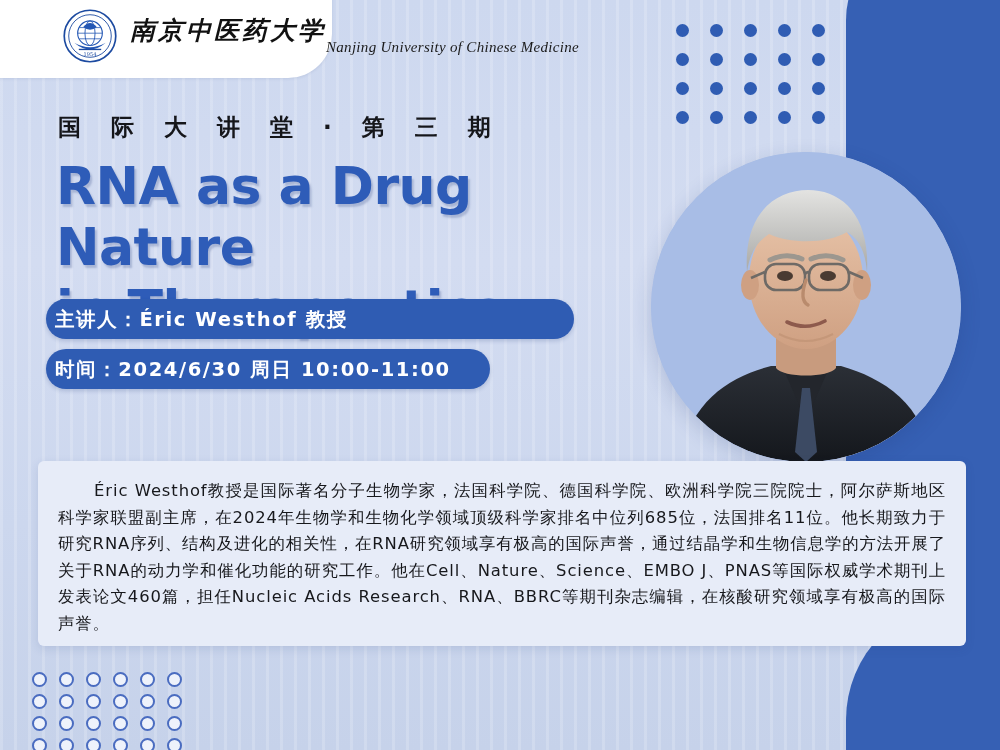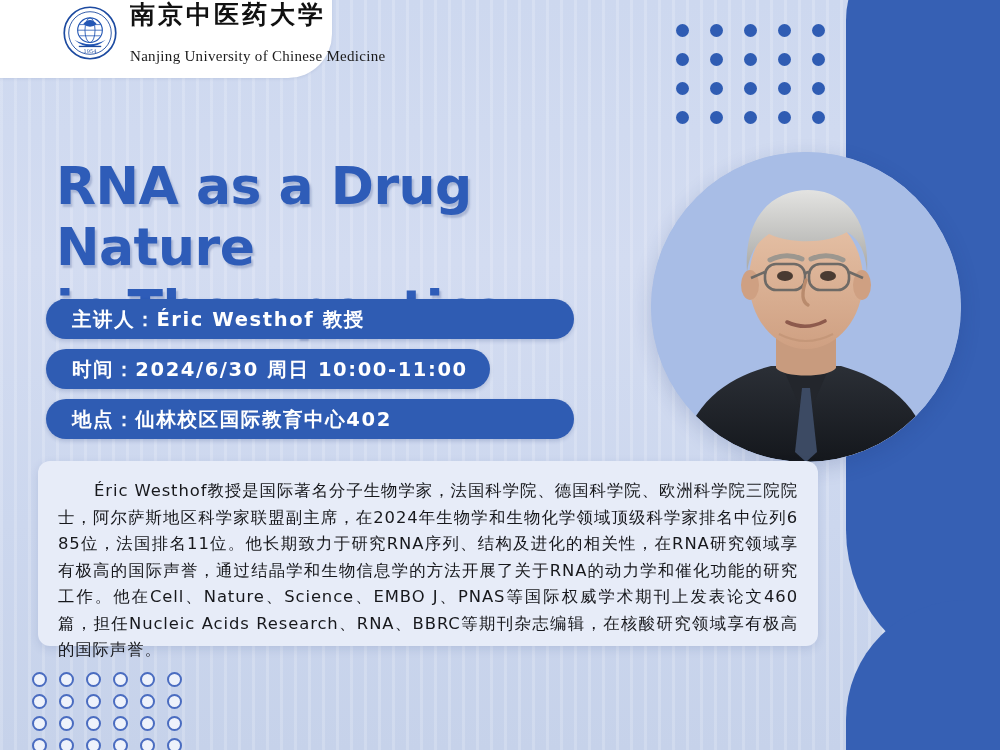--- a/index.html
+++ b/index.html
@@ -34,21 +34,21 @@
   }
   
   .logo-banner{
     position:absolute;left:-60px;top:-40px;width:392px;height:118px;
     background:#ffffff;border-bottom-right-radius:44px;
     box-shadow:0 1px 3px rgba(40,60,120,0.10);
     display:flex;align-items:flex-end;
   }
   .logo-inner{display:flex;align-items:center;gap:12px;padding:0 0 14px 122px;}
   .logo-mark{width:56px;height:56px;flex:0 0 56px;}
-  .logo-text{display:flex;flex-direction:column;line-height:1;}
+  .logo-text{display:flex;line-height:1;font-style:italic;}
   .logo-cn{
     font-family:"DejaVu Serif","Liberation Serif",serif;
     font-size:25px;font-weight:700;color:#111;letter-spacing:3px;
     white-space:nowrap;
   }
   .logo-en{
     font-family:"Liberation Serif","DejaVu Serif",serif;
     font-size:15px;color:#1a1a1a;letter-spacing:0.3px;margin-top:22px;white-space:nowrap;
   }
   
@@ -75,32 +75,32 @@
   .title{
     position:absolute;left:56px;top:156px;width:600px;
     font-family:"DejaVu Sans","Liberation Sans",sans-serif;
     font-size:52px;font-weight:700;color:#2e5cb8;line-height:1.18;
     letter-spacing:-0.5px;
     text-shadow:2px 3px 2px rgba(90,110,160,0.35);
   }
   .pills{position:absolute;left:46px;top:299px;display:flex;flex-direction:column;gap:10px;}
   .pill{
     height:40px;border-radius:22px;background:#2f5cb3;color:#fff;
-    display:flex;align-items:center;padding:0 26px;box-sizing:border-box;
+    display:flex;align-items:center;padding:0 9px;box-sizing:border-box;
     font-family:"DejaVu Sans","Liberation Sans",sans-serif;
     font-size:19.5px;font-weight:700;letter-spacing:1.6px;white-space:nowrap;
     box-shadow:0 2px 4px rgba(30,55,120,0.20);
   }
   .pill-1{width:528px;}
   .pill-2{width:444px;}
   .pill-3{width:528px;}
   
   .bio-card{
-    position:absolute;left:38px;top:461px;width:780px;height:185px;
-    background:#e7ecf8;border-radius:12px;
+    position:absolute;left:38px;top:461px;width:928px;height:185px;
+    background:#e7ecf8;border-radius:6px;
     box-shadow:0 3px 10px rgba(40,65,130,0.13);
     box-sizing:border-box;padding:17px 20px 0 20px;
   }
   .bio-text{
     font-family:"DejaVu Sans","Liberation Sans",sans-serif;
     font-size:16.4px;line-height:1.62;color:#17181c;
     text-align:justify;text-indent:2.2em;letter-spacing:0.9px;
     word-break:break-all;
   }
 </style>
@@ -237,29 +237,29 @@
         <path d="M30 74 h40" stroke="#1c4aa0" stroke-width="2.4"></path>
         <text x="50" y="86" font-size="9" fill="#1c4aa0" text-anchor="middle" font-family="DejaVu Serif, serif">1954</text>
       </svg>
       <div class="logo-text">
         <div class="logo-cn">南京中医药大学</div>
         <div class="logo-en">Nanjing University  of Chinese Medicine</div>
       </div>
     </div>
   </div>
 
+  <div class="kicker">国 际 大 讲 堂 · 第 三 期</div>
 
   <div class="title">
     <div>RNA as a Drug Nature</div>
     <div>in Therapeutics</div>
   </div>
 
   <div class="pills">
     <div class="pill pill-1">主讲人：Éric Westhof 教授</div>
     <div class="pill pill-2">时间：2024/6/30 周日 10:00-11:00</div>
-    <div class="pill pill-3">地点：仙林校区国际教育中心402</div>
   </div>
 
   <div class="bio-card">
     <div class="bio-text">Éric Westhof教授是国际著名分子生物学家，法国科学院、德国科学院、欧洲科学院三院院士，阿尔萨斯地区科学家联盟副主席，在2024年生物学和生物化学领域顶级科学家排名中位列685位，法国排名11位。他长期致力于研究RNA序列、结构及进化的相关性，在RNA研究领域享有极高的国际声誉，通过结晶学和生物信息学的方法开展了关于RNA的动力学和催化功能的研究工作。他在Cell、Nature、Science、EMBO J、PNAS等国际权威学术期刊上发表论文460篇，担任Nucleic Acids Research、RNA、BBRC等期刊杂志编辑，在核酸研究领域享有极高的国际声誉。</div>
   </div>
 
 </div>
 
 </body></html>

